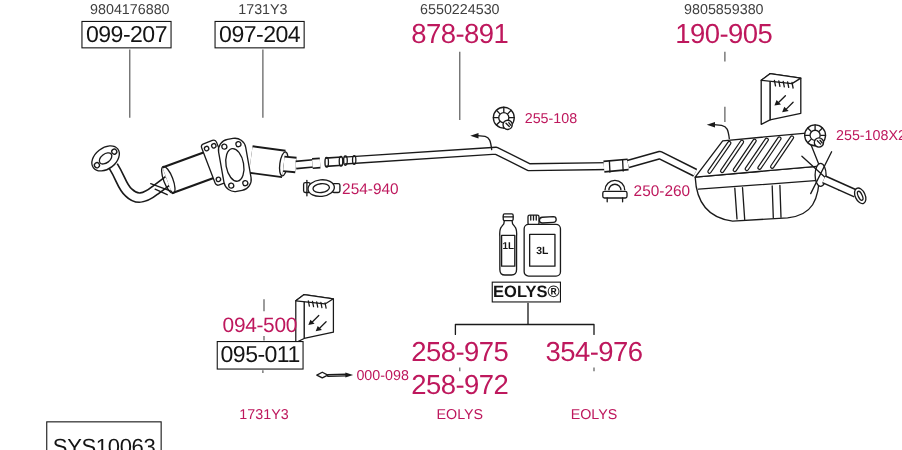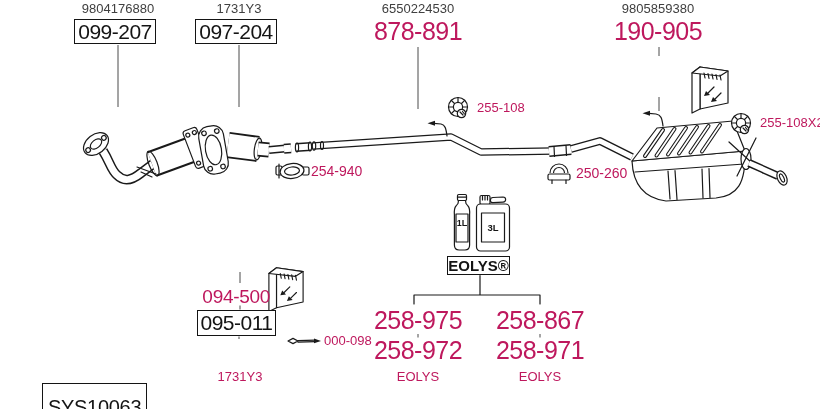--- a/index.html
+++ b/index.html
@@ -258,20 +258,19 @@
   <div class="lbl sm14" style="left:576px;top:165px">250-260</div>
 
   <div class="lbl mid rgt" style="left:182px;top:286px;width:88px">094-500</div>
   <div class="pbox pbox2" style="left:197px;top:310px">095-011</div>
   <div class="lbl sm13 ctr" style="left:190px;top:369px;width:100px">1731Y3</div>
   <div class="lbl sm13" style="left:324px;top:333px">000-098</div>
 
   <div class="ebox" style="left:447px;top:256px">EOLYS®</div>
 
   <div class="lbl big ctr" style="left:363px;top:307px;width:110px">258-975</div>
-  <div class="lbl big ctr" style="left:485px;top:307px;width:110px">258-867</div>
+  <div class="lbl big ctr" style="left:485px;top:307px;width:110px">354-976</div>
   <div class="lbl big ctr" style="left:363px;top:337px;width:110px">258-972</div>
-  <div class="lbl big ctr" style="left:485px;top:337px;width:110px">258-971</div>
   <div class="lbl sm13 ctr" style="left:388px;top:369px;width:60px">EOLYS</div>
   <div class="lbl sm13 ctr" style="left:510px;top:369px;width:60px">EOLYS</div>
 
   <div class="sysbox" style="left:2px;top:383px">SYS10063</div>
 </div>
 
 </body></html>

